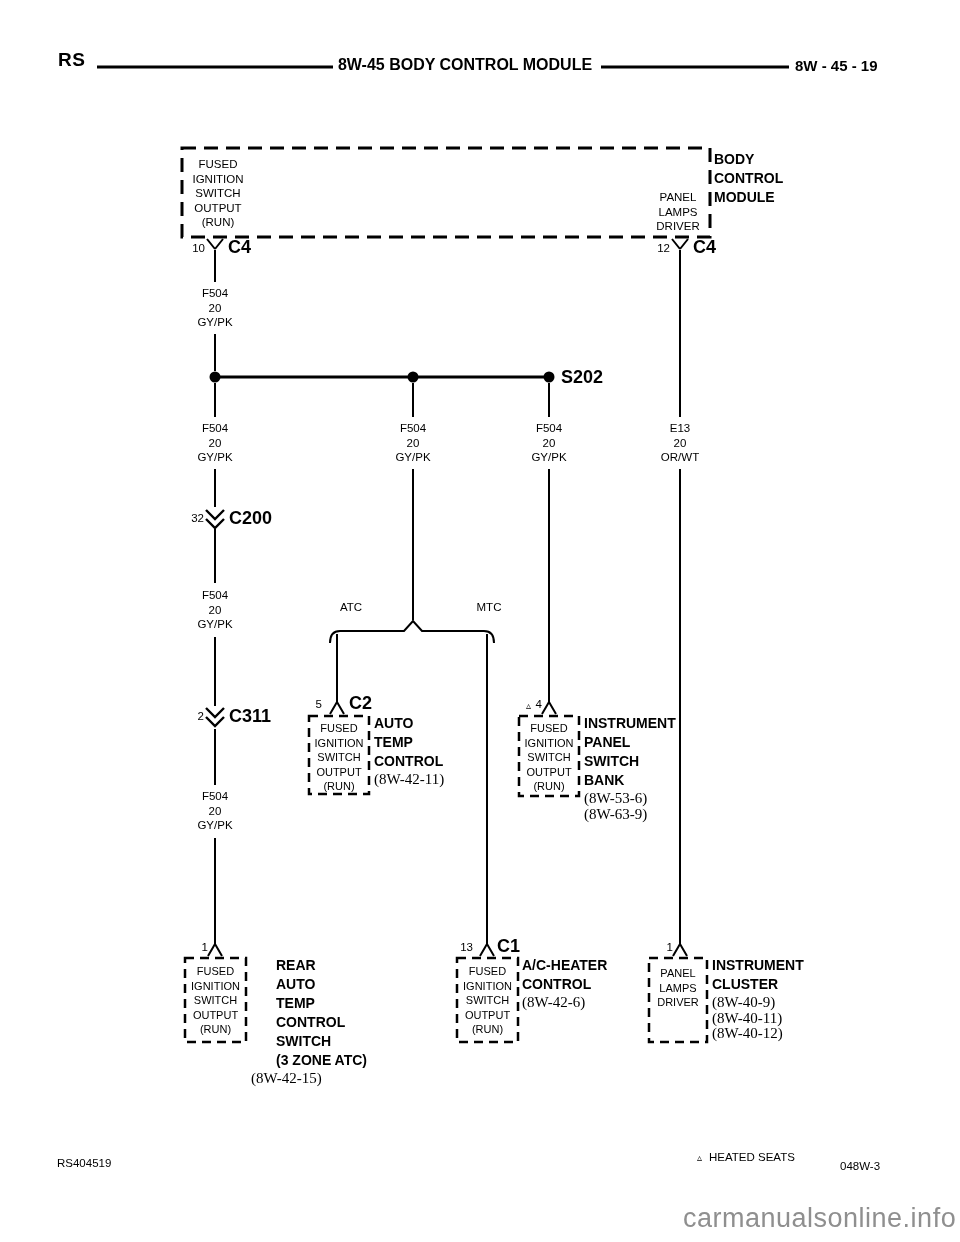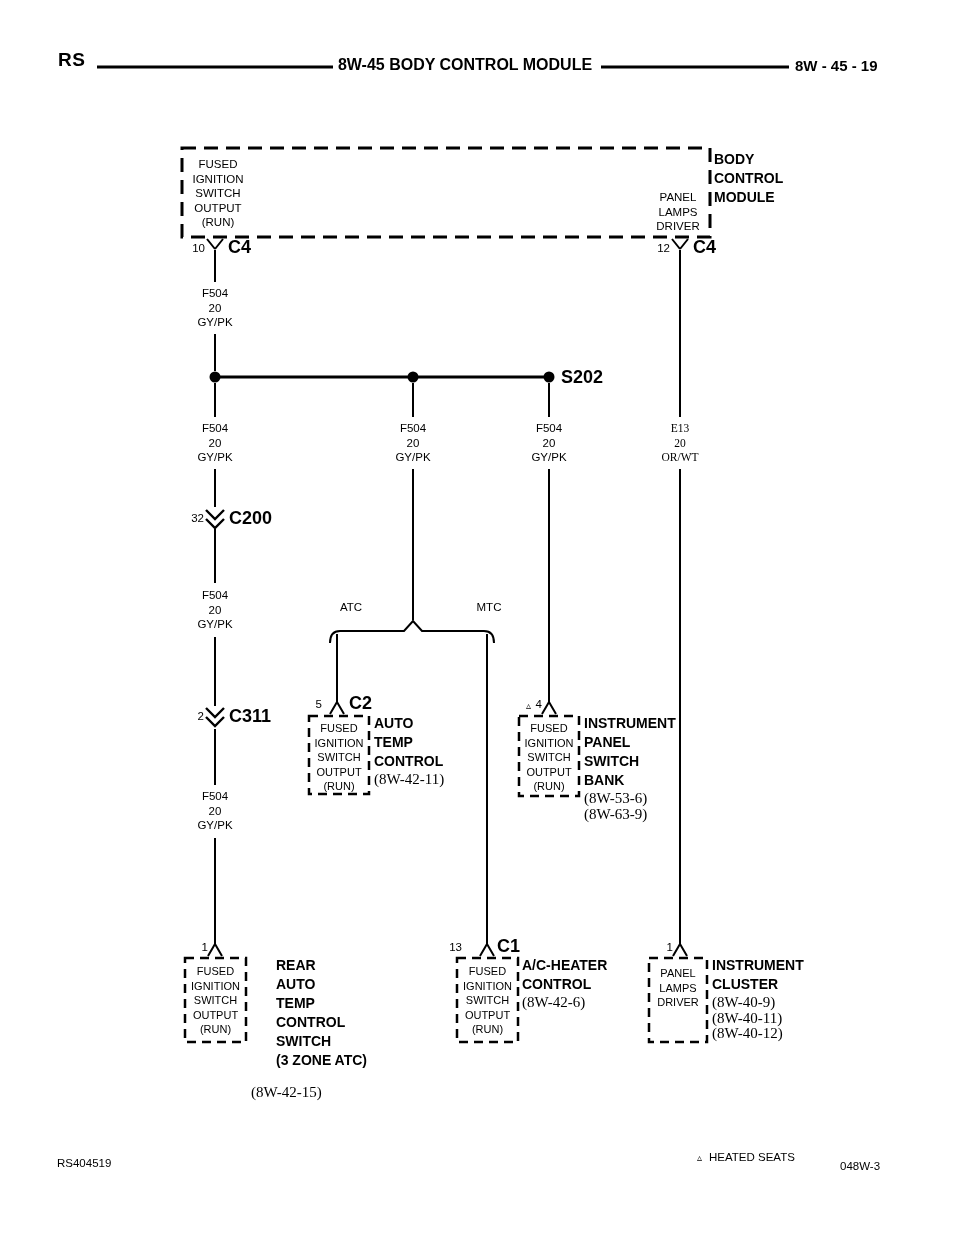--- a/index.html
+++ b/index.html
@@ -98,21 +98,21 @@
 GY/PK</div>
   <div class="lbl ctr" style="left:215px;top:421px;">F504
 20
 GY/PK</div>
   <div class="lbl ctr" style="left:413px;top:421px;">F504
 20
 GY/PK</div>
   <div class="lbl ctr" style="left:549px;top:421px;">F504
 20
 GY/PK</div>
-  <div class="lbl ctr" style="left:680px;top:421px;font-family:Liberation Serif, serif;">E13
+  <div class="lbl ctr" style="left:680px;top:421px;">E13
 20
 OR/WT</div>
   <div class="lbl ctr" style="left:215px;top:588px;">F504
 20
 GY/PK</div>
   <div class="lbl ctr" style="left:215px;top:789px;">F504
 20
 GY/PK</div>
 
   <div class="lbl conn" style="left:561px;top:369px;">S202</div>
@@ -156,23 +156,23 @@
 IGNITION
 SWITCH
 OUTPUT
 (RUN)</div>
   <div class="lbl cname" style="left:251px;top:956px;margin-left:25px;">REAR
 AUTO
 TEMP
 CONTROL
 SWITCH
 (3 ZONE ATC)</div>
-  <div class="lbl refs" style="left:251px;top:1071px;margin-top:14px;">(8W-42-15)</div>
+  <div class="lbl refs" style="left:251px;top:1071px;">(8W-42-15)</div>
 
-  <div class="lbl pin" style="left:442px;top:940px;width:20px;">13</div>
+  <div class="lbl pin" style="left:453px;top:940px;width:20px;">13</div>
   <div class="lbl conn" style="left:497px;top:938px;">C1</div>
   <div class="lbl boxtxt ctr" style="left:487.5px;top:964px;">FUSED
 IGNITION
 SWITCH
 OUTPUT
 (RUN)</div>
   <div class="lbl cname" style="left:522px;top:956px;">A/C-HEATER
 CONTROL</div>
   <div class="lbl refs" style="left:522px;top:995px;">(8W-42-6)</div>
 
@@ -184,14 +184,15 @@
 CLUSTER</div>
   <div class="lbl refs" style="left:712px;top:995px;">(8W-40-9)
 (8W-40-11)
 (8W-40-12)</div>
 
   <div class="lbl" style="left:57px;top:1156px;">RS404519</div>
   <div class="lbl tri" style="left:697px;top:1152px;">▵</div>
   <div class="lbl" style="left:709px;top:1150px;">HEATED SEATS</div>
   <div class="lbl" style="left:840px;top:1159px;">048W-3</div>
 
+  <div class="watermark" style="left:683px;top:1203px;">carmanualsonline.info</div>
 
 </div>
 
 </body></html>

